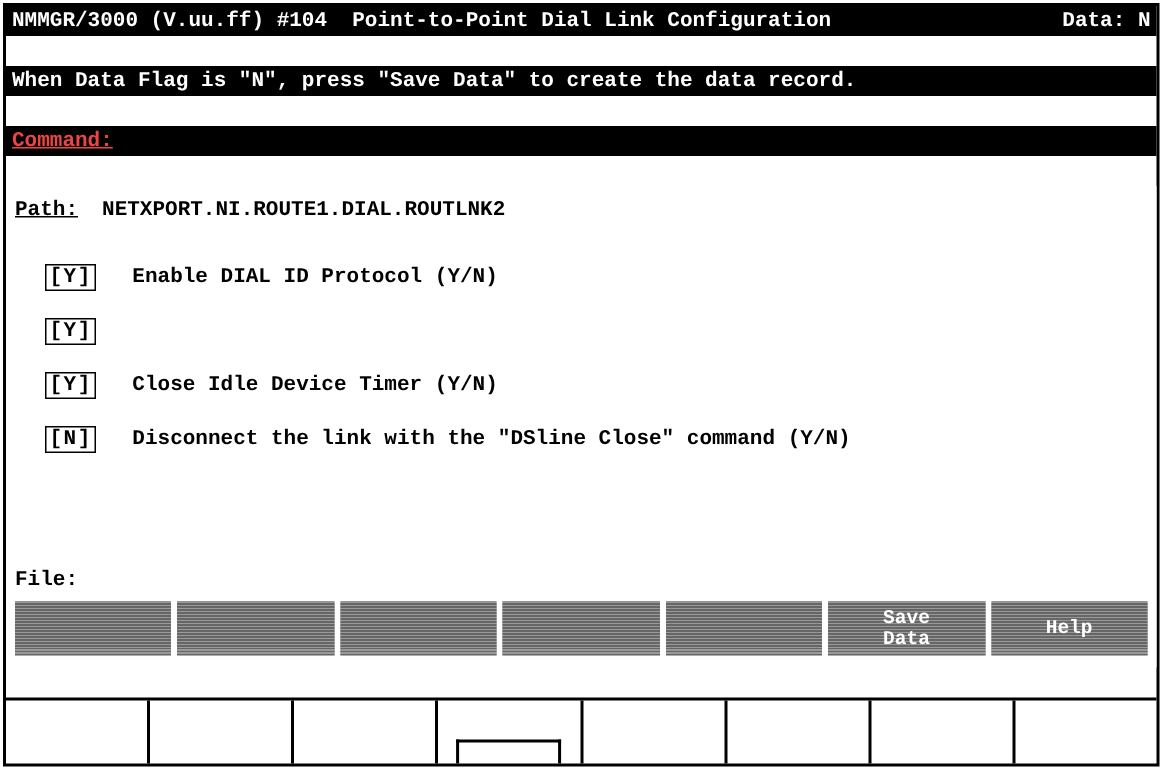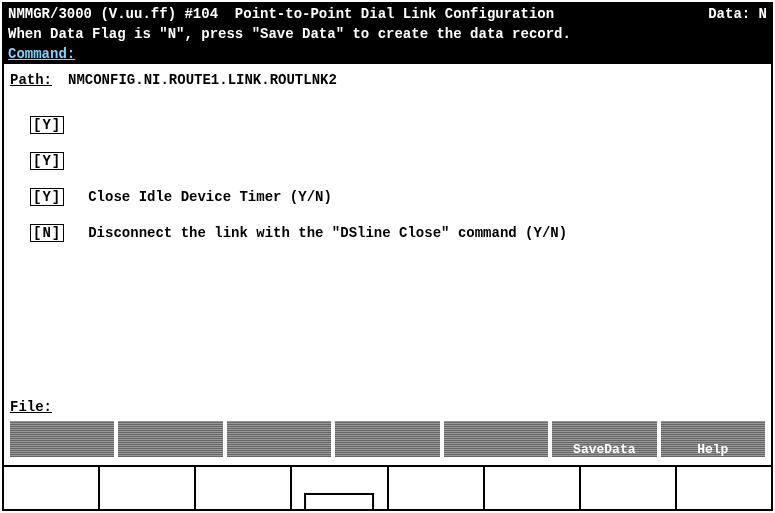--- a/index.html
+++ b/index.html
@@ -16,38 +16,39 @@
       height: 513px;
       overflow: hidden;
     }
     .screen {
       border: 2px solid #000;
       width: 771px;
       height: 509px;
       margin: 2px;
       display: flex;
       flex-direction: column;
+      gap: 20px;
     }
     .title-bar {
       background: #000;
       color: #fff;
       padding: 2px 4px;
       display: flex;
       justify-content: space-between;
       white-space: pre;
     }
     .info-bar {
       background: #000;
       color: #fff;
       padding: 2px 4px;
       white-space: pre;
     }
     .command-bar {
       background: #000;
-      color: #7dd3fc;
+      color: #ef4444;
       padding: 2px 4px;
     }
     .command-label {
       text-decoration: underline;
     }
     .content {
       flex: 1;
       background: #fff;
       color: #000;
       padding: 8px 4px 4px 4px;
@@ -82,38 +83,37 @@
     }
     .spacer {
       flex: 1;
     }
     .file-row {
       display: flex;
       padding-left: 2px;
       margin-bottom: 6px;
     }
     .file-label {
-      text-decoration: underline;
       margin-right: 0;
     }
     .fkey-row {
       display: flex;
       justify-content: space-between;
       padding: 0 2px 4px 2px;
       gap: 4px;
     }
     .fkey {
       flex: 1;
       height: 36px;
       background: #888;
       background-image: repeating-linear-gradient(0deg, #666, #666 1px, #999 1px, #999 2px);
       color: #fff;
       display: flex;
-      flex-direction: row;
-      align-items: flex-end;
+      flex-direction: column;
+      align-items: center;
       justify-content: center;
       font-size: 13px;
       line-height: 1.1;
       text-align: center;
     }
     .fkey.blank {
       color: transparent;
     }
     .bottom-boxes {
       display: flex;
@@ -154,25 +154,26 @@
 
   <div class="command-bar">
     <span class="command-label">Command:</span>
     <span></span>
   </div>
 
   <div class="content">
 
     <div class="path-row">
       <span class="path-label">Path:</span>
-      <span>NMCONFIG.NI.ROUTE1.LINK.ROUTLNK2</span>
+      <span>NETXPORT.NI.ROUTE1.DIAL.ROUTLNK2</span>
     </div>
 
     <div class="field-row">
       <span class="field-box">[Y]</span>
+      <span>Enable DIAL ID Protocol (Y/N)</span>
     </div>
 
     <div class="field-row">
       <span class="field-box">[Y]</span>
     </div>
 
     <div class="field-row">
       <span class="field-box">[Y]</span>
       <span>Close Idle Device Timer (Y/N)</span>
     </div>

